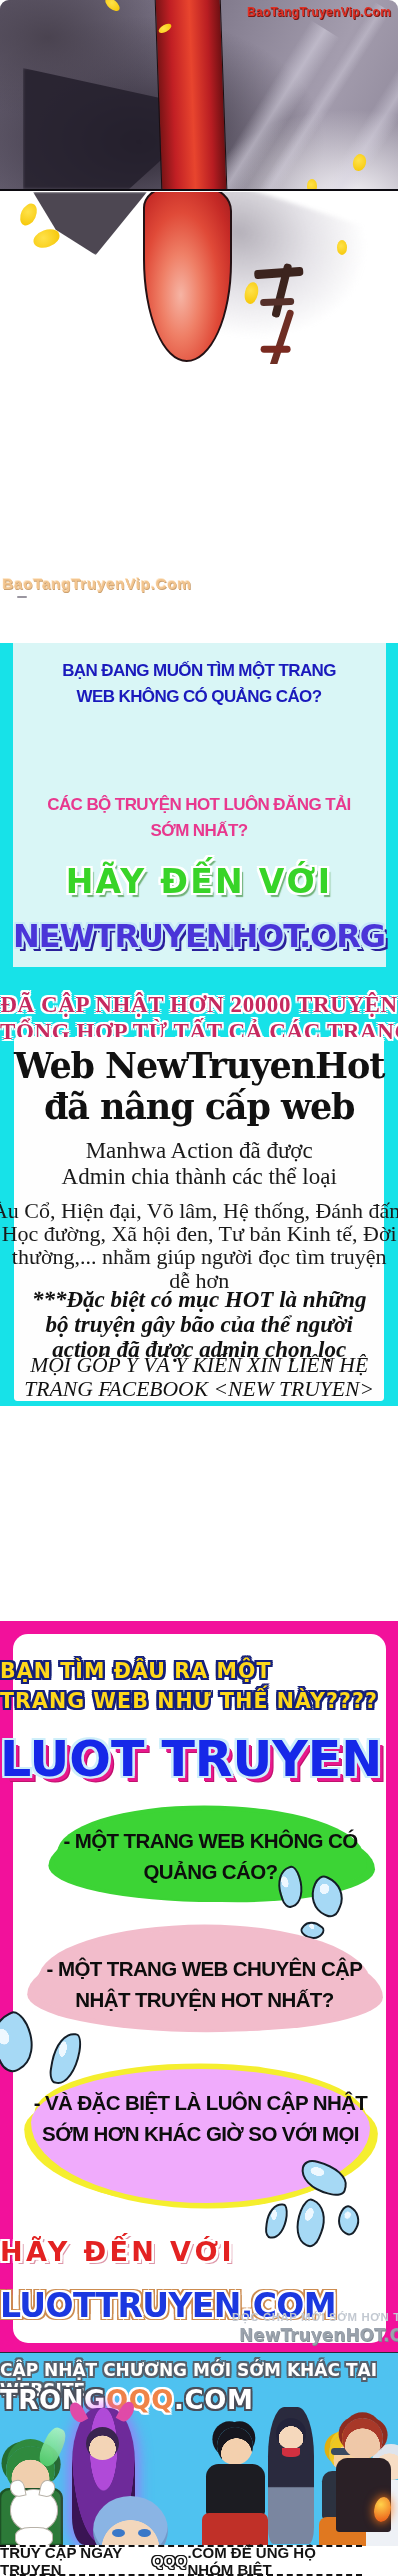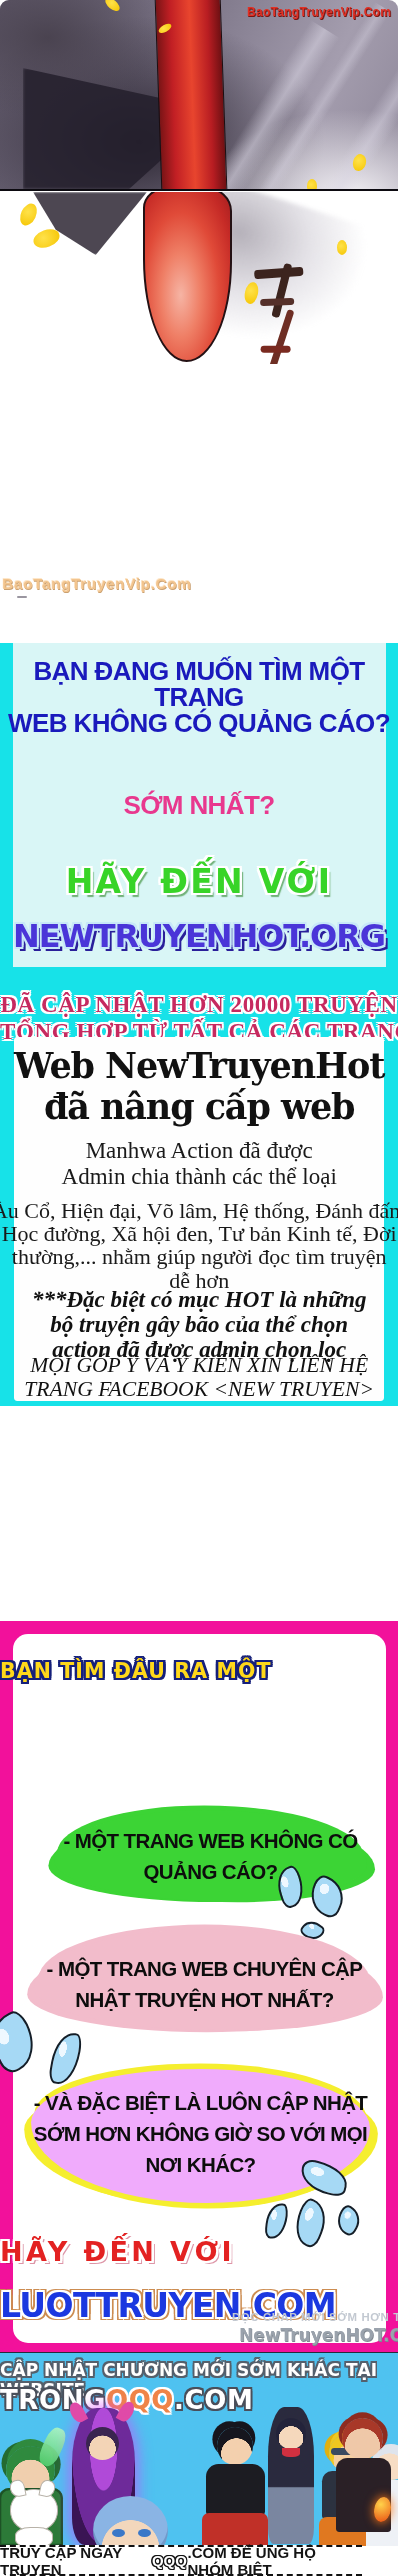--- a/index.html
+++ b/index.html
@@ -39,21 +39,21 @@
   .sr-only{position:absolute;width:0.6px;height:0.6px;overflow:hidden;clip:rect(0 0 0 0);}
   #wm-top{top:4.6px;right:6.8px;font-size:12px;font-weight:bold;color:#e03024;
     text-shadow:0.6px 0.6px 0 #7a1410,1.1px 1.1px 0 rgba(60,10,8,.5);letter-spacing:0.3px;}
   #wm-mid{top:575px;left:2.3px;font-size:15.4px;font-weight:bold;color:#f2c48e;
     text-shadow:0.6px 1.1px 0 #caa070,-0.6px -0.6px 0 #fde6c8;letter-spacing:0.6px;}
   #wm-mid-tick{top:596px;left:17px;width:10.2px;height:2.3px;background:#9a96a0;border-radius:1.1px;}
 
   
   #ad1{top:643px;left:0;width:398px;height:763px;background:#17e2e8;}
   #ad1-pale{position:absolute;top:0;left:12.5px;width:373px;height:324px;background:#d9f6f6;}
-  .q{position:absolute;left:0;right:0;text-align:center;font-weight:bold;font-size:26px;line-height:26px;
+  .q{position:absolute;left:0;right:0;text-align:center;font-weight:bold;font-size:17px;line-height:26px;
      font-family:"Liberation Sans",sans-serif;letter-spacing:-0.6px;}
   #q-blue{top:15px;color:#1a1abc;}
   #q-red{top:82px;color:#d42222;}
   #q-pink{top:149px;color:#e8388e;}
   #cta1{top:219px;left:0;right:0;text-align:center;font-family:"DejaVu Sans",sans-serif;
     font-size:33px;font-weight:bold;color:#38d428;letter-spacing:2.3px;
     text-shadow:-2.3px -2.3px 0 #fff,0 -2.3px 0 #fff,2.3px -2.3px 0 #fff,-2.3px 0 0 #fff,2.3px 0 0 #fff,
                 -2.3px 2.3px 0 #fff,0 2.3px 0 #fff,2.3px 2.3px 0 #fff,3.4px 4px 1.1px rgba(26,120,16,.55);}
   #site1{top:274px;left:0;right:0;text-align:center;font-family:"DejaVu Sans",sans-serif;
     font-size:32px;font-weight:bold;color:#4a35d8;letter-spacing:-1.1px;
@@ -174,48 +174,51 @@
   <div id="wm-mid" class="abs">BaoTangTruyenVip.Com</div>
   <div id="wm-mid-tick" class="abs"></div>
 
   <div id="ad1" class="abs">
     <div id="ad1-pale"></div>
     <div id="q-blue" class="q">
       <div>BẠN ĐANG MUỐN TÌM MỘT TRANG</div>
       <div>WEB KHÔNG CÓ QUẢNG CÁO?</div>
     </div>
     <div id="q-pink" class="q">
+      <div>CÁC BỘ TRUYỆN HOT LUÔN ĐĂNG TẢI</div>
       <div>SỚM NHẤT?</div>
     </div>
     <div id="cta1" class="abs">HÃY ĐẾN VỚI</div>
     <div id="site1" class="abs">NEWTRUYENHOT.ORG</div>
 
     <div class="crimson" style="top:349px;">ĐÃ CẬP NHẬT HƠN 20000 TRUYỆN</div>
     <div class="crimson" style="top:376px;">TỔNG HỢP TỪ TẤT CẢ CÁC TRANG WEB</div>
 
     <div id="card">
       <div class="slab" style="top:9px;">Web NewTruyenHot</div>
       <div class="slab" style="top:50px;">đã nâng cấp web</div>
       <div class="serifp" style="top:101px;">Manhwa Action đã được</div>
       <div class="serifp" style="top:127px;">Admin chia thành các thể loại</div>
       <div class="serifg" style="top:162px;">Àu Cổ, Hiện đại, Võ lâm, Hệ thống, Đánh đấm</div>
       <div class="serifg" style="top:185px;">Học đường, Xã hội đen, Tư bản Kinh tế, Đời</div>
       <div class="serifg" style="top:208px;">thường,... nhằm giúp người đọc tìm truyện</div>
       <div class="serifg" style="top:232px;">dễ hơn</div>
       <div class="hotit" style="top:250px;">***Đặc biệt có mục HOT là những</div>
-      <div class="hotit" style="top:275px;">bộ truyện gây bão của thể chọn</div>
+      <div class="hotit" style="top:275px;">bộ truyện gây bão của thể người</div>
       <div class="hotit" style="top:300px;">action đã được admin chọn lọc</div>
       <div class="contact" style="top:316px;">MỌI GÓP Ý VÀ Ý KIẾN XIN LIÊN HỆ</div>
       <div class="contact" style="top:340px;">TRANG FACEBOOK &lt;NEW TRUYEN&gt;</div>
     </div>
   </div>
 
   <div id="ad2" class="abs">
     <div id="ad2-box"></div>
     <div id="q2a" class="bub">BẠN TÌM ĐÂU RA MỘT</div>
+    <div id="q2b" class="bub">TRANG WEB NHƯ THẾ NÀY????</div>
+    <div id="luot" class="bub">LUOT TRUYEN</div>
 
     <div id="blob-green" class="blob">
       <div class="blob-txt" style="top:15px;">
         <div>- MỘT TRANG WEB KHÔNG CÓ</div>
         <div>QUẢNG CÁO?</div>
       </div>
     </div>
     <div class="drop" style="top:246px;left:278px;width:20.5px;height:36px;transform:rotate(-18deg);"></div>
     <div class="drop dropR" style="top:257px;left:310px;width:30px;height:33px;transform:rotate(24deg);"></div>
     <div class="drop" style="top:300px;left:302px;width:17px;height:15px;transform:rotate(40deg);"></div>
@@ -225,22 +228,21 @@
         <div>- MỘT TRANG WEB CHUYÊN CẬP</div>
         <div>NHẬT TRUYỆN HOT NHẤT?</div>
       </div>
     </div>
     <div class="drop" style="top:393px;left:-8px;width:38px;height:52px;transform:rotate(-26deg);"></div>
     <div class="drop" style="top:411px;left:52px;width:23px;height:49px;transform:rotate(10deg);"></div>
 
     <div id="blob-yellow" class="blob">
       <div class="blob-txt" style="top:18px;">
         <div>- VÀ ĐẶC BIỆT LÀ LUÔN CẬP NHẬT</div>
-        <div>SỚM HƠN KHÔNG GIỜ SO VỚI MỌI</div>
-        <div>NƠI KHÁC?</div>
+        <div>SỚM HƠN KHÁC GIỜ SO VỚI MỌI</div>
       </div>
     </div>
     <div class="drop dropR" style="top:542px;left:300px;width:44px;height:26px;transform:rotate(14deg);"></div>
     <div class="drop" style="top:582px;left:266px;width:17px;height:32px;transform:rotate(6deg);"></div>
     <div class="drop dropR" style="top:579px;left:296px;width:25px;height:42px;transform:rotate(22deg);"></div>
     <div class="drop dropR" style="top:586px;left:337px;width:19.3px;height:23px;transform:rotate(30deg);"></div>
 
     <div id="cta2" class="bub">HÃY ĐẾN VỚI</div>
     <div id="site2" class="bub">LUOTTRUYEN.COM</div>
     <div id="wm-faint" class="abs nowrap">ĐỌC CHAP MỚI SỚM HƠN TẠI</div>

